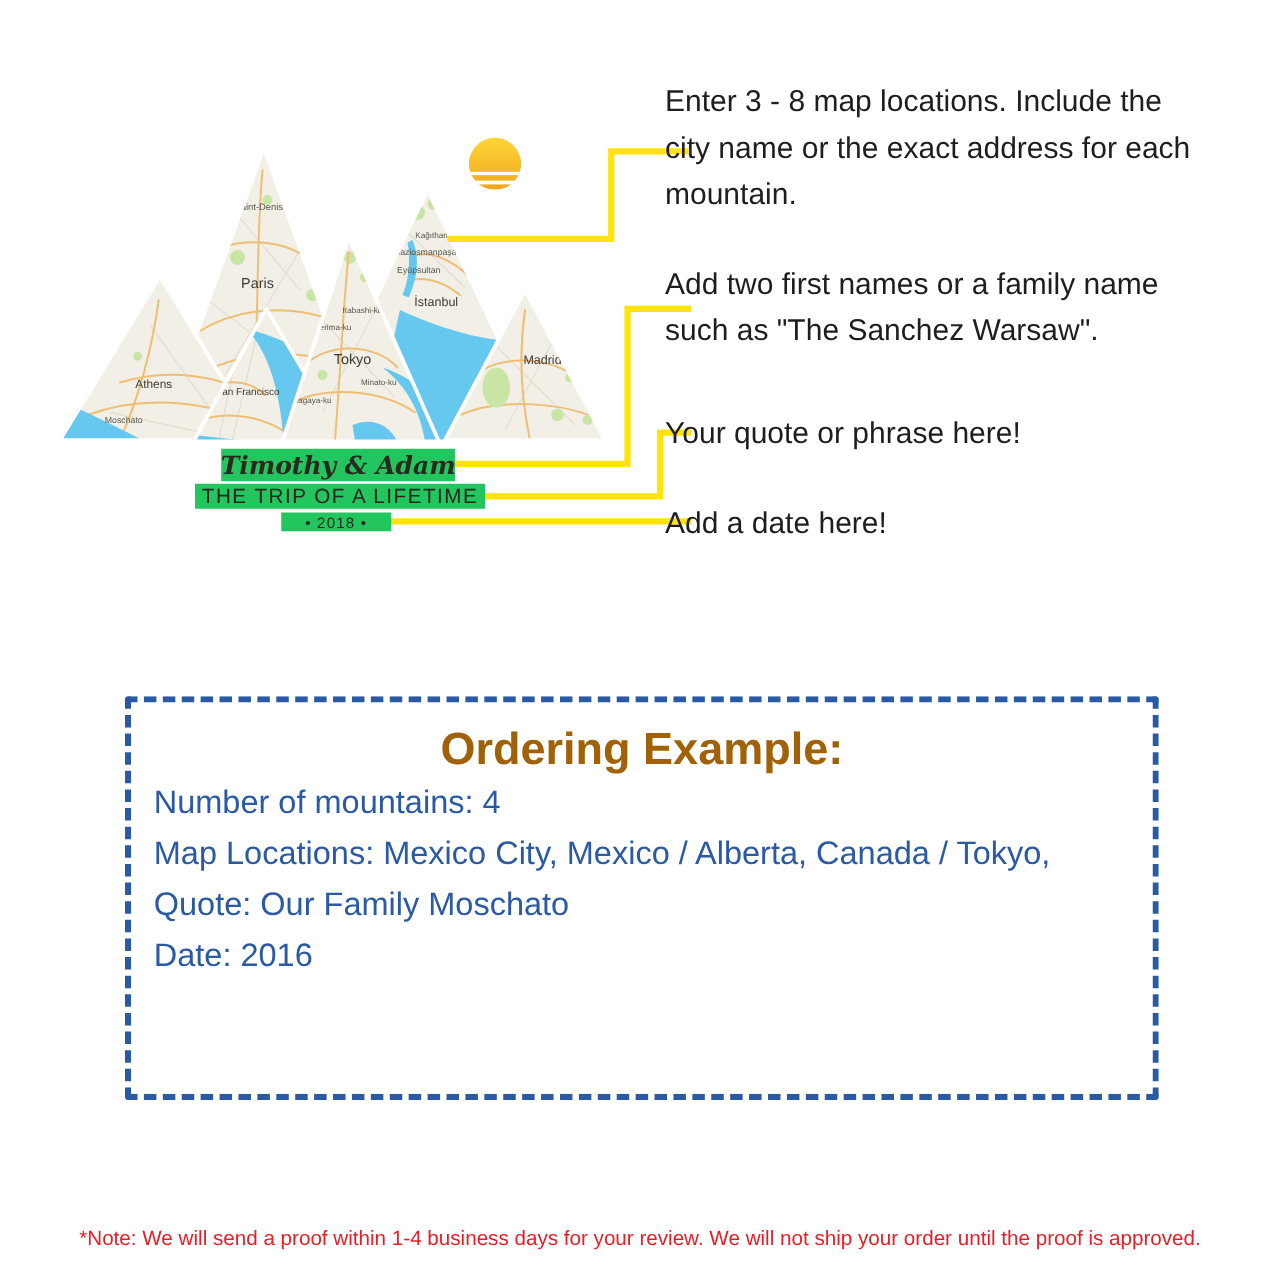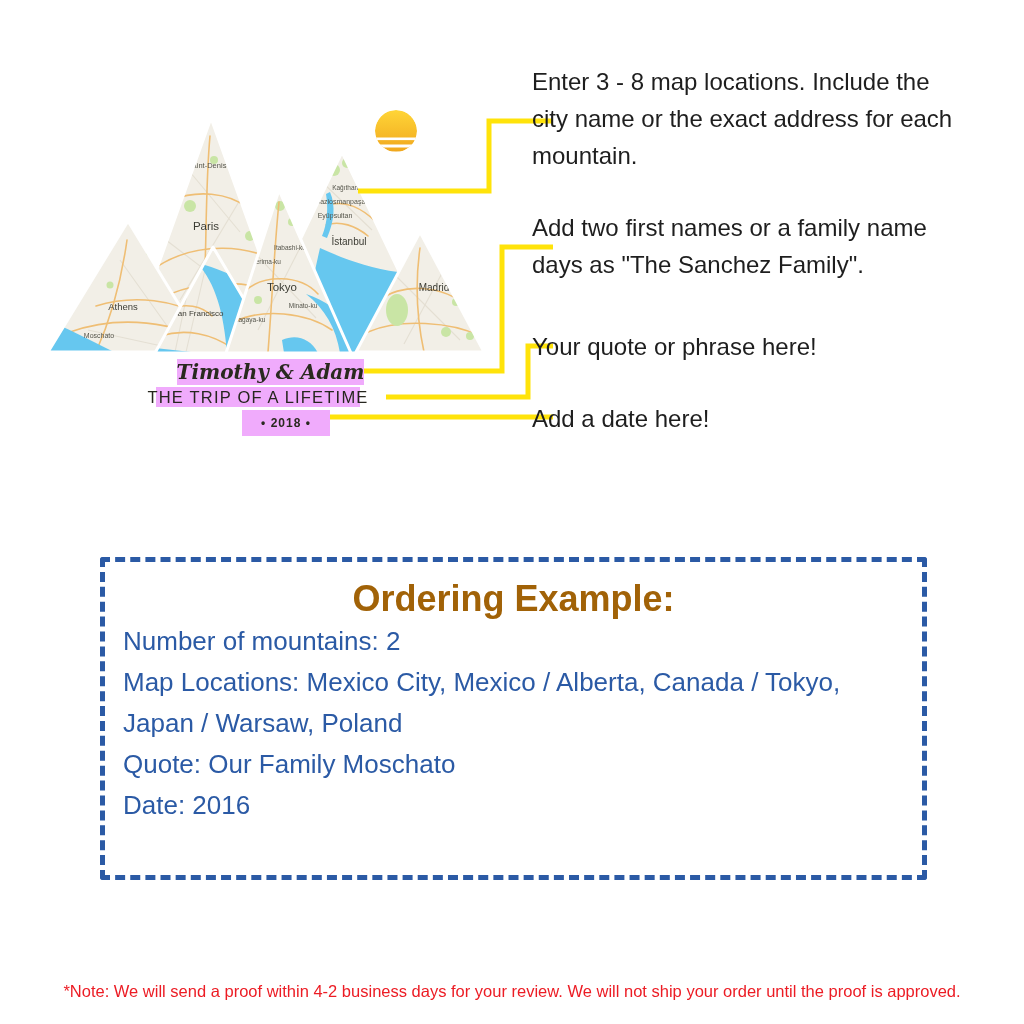--- a/index.html
+++ b/index.html
@@ -1,28 +1,28 @@
 <!DOCTYPE html>
 <html><head>
 <meta charset="utf-8">
 <style>
   html,body{margin:0;padding:0;background:#ffffff;}
   .canvas{position:relative;width:1024px;height:1024px;background:#ffffff;overflow:hidden;
           font-family:"Liberation Sans",sans-serif;}
   .art-svg{position:absolute;left:0;top:0;width:1024px;height:1024px;}
 
   
-  .chip{position:absolute;background:#f0abfc;color:#29291f;display:flex;
+  .chip{position:absolute;background:#22c55e;color:#29291f;display:flex;
         align-items:center;justify-content:center;white-space:nowrap;z-index:3;}
   .chip-names{left:177px;top:359px;width:187px;height:26px;
         font-family:"DejaVu Serif",serif;font-style:italic;font-weight:bold;font-size:20px;}
-  .chip-quote{left:156px;top:387px;width:204px;height:20px;
+  .chip-quote{left:156px;top:387px;width:232px;height:20px;
         font-size:16.5px;letter-spacing:1.2px;color:#26261e;}
-  .chip-date{left:242px;top:410px;width:88px;height:26px;
-        font-size:12px;font-weight:bold;letter-spacing:1px;}
+  .chip-date{left:225px;top:410px;width:88px;height:15px;
+        font-size:12px;font-weight:normal;letter-spacing:1px;}
 
   
   .note-text{position:absolute;left:532px;width:462px;color:#1e1e1e;
         font-size:24px;line-height:37px;white-space:pre-line;z-index:2;}
   .note-1{top:63px;}
   .note-2{top:209px;}
   .note-3{top:328px;}
   .note-4{top:400px;}
 
   
@@ -214,30 +214,29 @@
     <span>THE TRIP OF A LIFETIME</span>
   </div>
   <div class="chip chip-date">
     <span>• 2018 •</span>
   </div>
 
   <div class="note-text note-1">Enter 3 - 8 map locations. Include the
 city name or the exact address for each
 mountain.</div>
   <div class="note-text note-2">Add two first names or a family name
-days as "The Sanchez Family".</div>
+such as "The Sanchez Warsaw".</div>
   <div class="note-text note-3">Your quote or phrase here!</div>
   <div class="note-text note-4">Add a date here!</div>
 
   <div class="order-box">
     <div class="order-title">Ordering Example:</div>
     <div class="order-lines">
-      <div class="order-line">Number of mountains: 2</div>
+      <div class="order-line">Number of mountains: 4</div>
       <div class="order-line">Map Locations: Mexico City, Mexico / Alberta, Canada / Tokyo,</div>
-      <div class="order-line">Japan / Warsaw, Poland</div>
       <div class="order-line">Quote: Our Family Moschato</div>
       <div class="order-line">Date: 2016</div>
     </div>
   </div>
 
-  <div class="footer-note">*Note: We will send a proof within 4-2 business days for your review. We will not ship your order until the proof is approved.</div>
+  <div class="footer-note">*Note: We will send a proof within 1-4 business days for your review. We will not ship your order until the proof is approved.</div>
 
 </div>
 
 </body></html>

